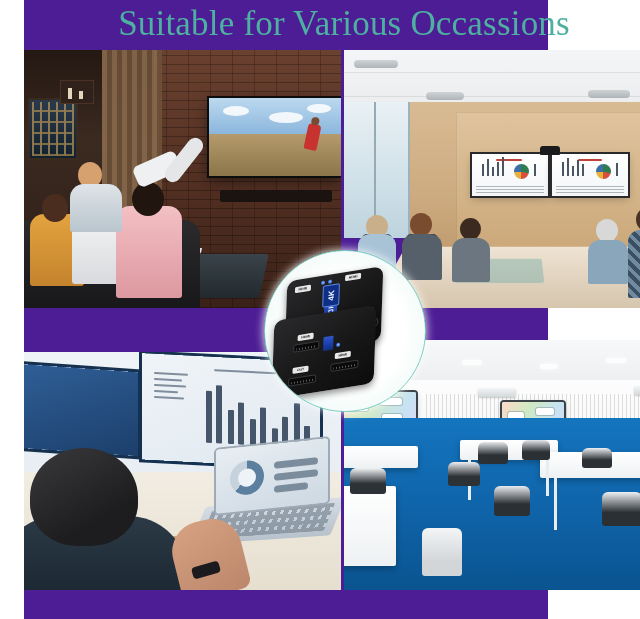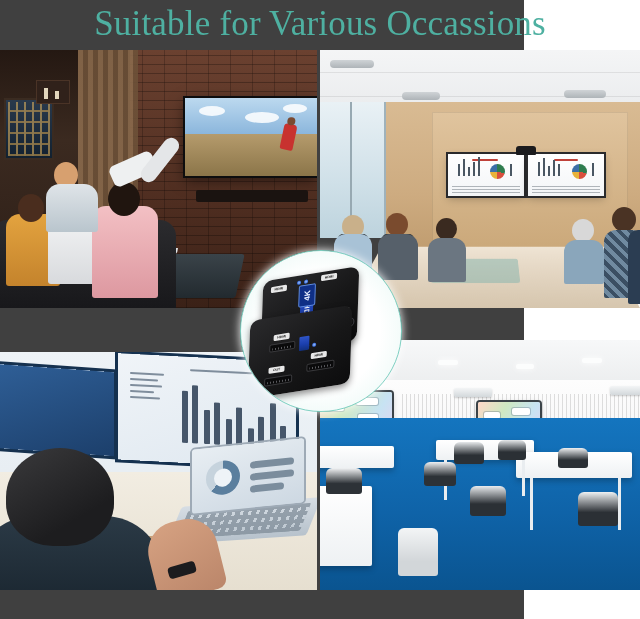--- a/index.html
+++ b/index.html
@@ -1,19 +1,19 @@
 <!DOCTYPE html>
 <html><head>
 <meta charset="utf-8">
 <style>
   * { margin:0; padding:0; box-sizing:border-box; }
   html,body { width:640px; height:619px; background:#ffffff;
               font-family:"Liberation Serif", serif; overflow:hidden; }
 
-  #poster { position:relative; width:524px; height:619px; background:#404040; }
+  #poster { position:relative; width:524px; height:619px; background:#4c1d95;margin-left:24px; }
 
   
   .title-bar { position:absolute; left:0; top:0; width:640px; height:48px;
                display:flex; align-items:center; justify-content:center; }
   .title-text { font-family:"Liberation Serif", serif; font-size:35px;
                 letter-spacing:.2px; color:#4eb0a1; white-space:nowrap; }
 
   
   .cell { position:absolute; overflow:hidden; }
   .cell-tl { left:0;   top:50px;  width:317px; height:258px; }

